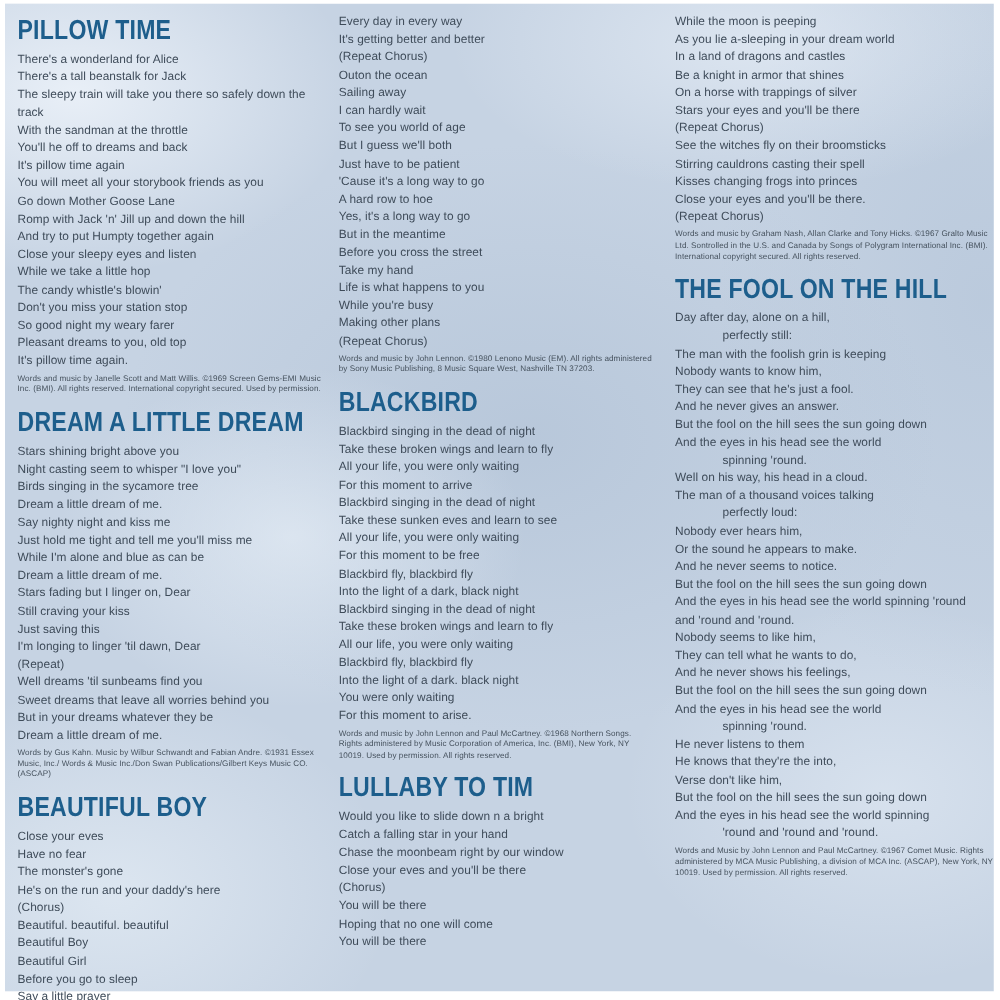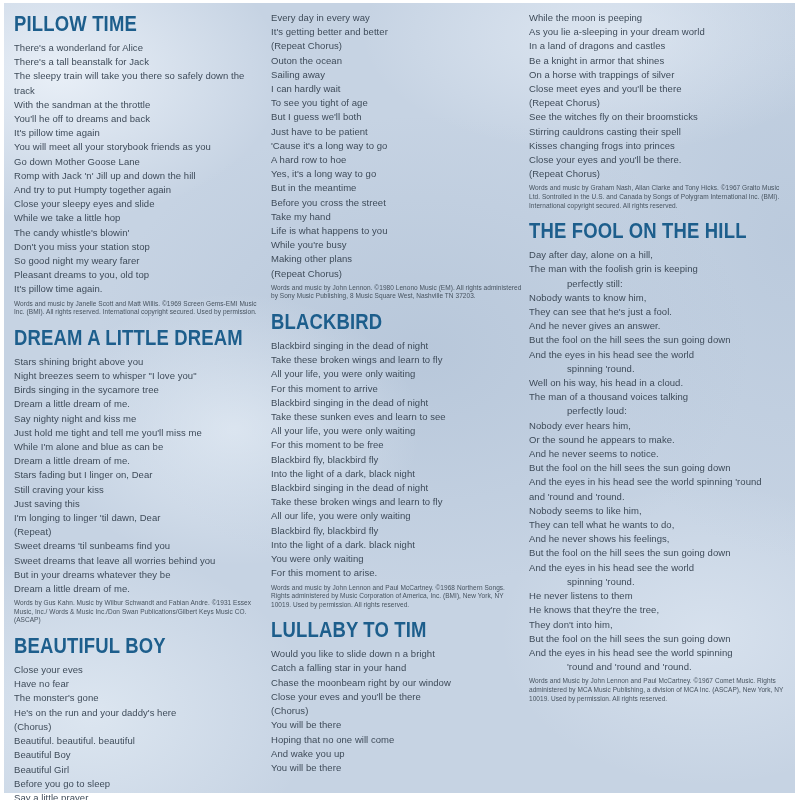--- a/index.html
+++ b/index.html
@@ -17,21 +17,21 @@
       radial-gradient(ellipse 350px 170px at 76% 4%,  rgba(238,244,251,.55), transparent 70%),
       radial-gradient(ellipse 290px 210px at 89% 80%, rgba(235,242,250,.45), transparent 72%),
       radial-gradient(ellipse 430px 310px at 53% 44%, rgba(154,175,200,.32), transparent 76%),
       radial-gradient(ellipse 280px 420px at 99% 30%, rgba(158,179,204,.28), transparent 76%),
       var(--bg-base,#c6d3e3);
     text-decoration: underline;
   }
   .col{position:absolute;top:8px;}
   .col-1{left:10px;width:250px;}
   .col-2{left:267px;width:252px;}
-  .col-3{left:525px;width:258px;}
+  .col-3{left:536px;width:258px;}
   section{margin:0;padding:0;}
   .song-title{
     margin:10px 0 6px 0;
     font-size:22px;font-weight:bold;line-height:22px;
     color:var(--title-color,#1d5e8c);
     letter-spacing:.2px;white-space:nowrap;
     transform:scaleX(.84);transform-origin:0 50%;
   }
   .col section:first-child .song-title{margin-top:2px;}
   .lyric-line{
@@ -56,45 +56,45 @@
         <p class="lyric-line">There's a tall beanstalk for Jack</p>
         <p class="lyric-line">The sleepy train will take you there so safely down the</p>
         <p class="lyric-line">track</p>
         <p class="lyric-line">With the sandman at the throttle</p>
         <p class="lyric-line">You'll he off to dreams and back</p>
         <p class="lyric-line">It's pillow time again</p>
         <p class="lyric-line">You will meet all your storybook friends as you</p>
         <p class="lyric-line">Go down Mother Goose Lane</p>
         <p class="lyric-line">Romp with Jack 'n' Jill up and down the hill</p>
         <p class="lyric-line">And try to put Humpty together again</p>
-        <p class="lyric-line">Close your sleepy eyes and slide</p>
+        <p class="lyric-line">Close your sleepy eyes and listen</p>
         <p class="lyric-line">While we take a little hop</p>
         <p class="lyric-line">The candy whistle's blowin'</p>
         <p class="lyric-line">Don't you miss your station stop</p>
         <p class="lyric-line">So good night my weary farer</p>
         <p class="lyric-line">Pleasant dreams to you, old top</p>
         <p class="lyric-line">It's pillow time again.</p>
         <p class="credit">Words and music by Janelle Scott and Matt Willis.  ©1969 Screen Gems-EMI Music Inc. (BMI). All rights reserved.  International copyright secured.  Used by permission.</p>
       </section>
       <section>
         <h2 class="song-title">DREAM A LITTLE DREAM</h2>
         <p class="lyric-line">Stars shining bright above you</p>
-        <p class="lyric-line">Night breezes seem to whisper "I love you"</p>
+        <p class="lyric-line">Night casting seem to whisper "I love you"</p>
         <p class="lyric-line">Birds singing in the sycamore tree</p>
         <p class="lyric-line">Dream a little dream of me.</p>
         <p class="lyric-line">Say nighty night and kiss me</p>
         <p class="lyric-line">Just hold me tight and tell me you'll miss me</p>
         <p class="lyric-line">While I'm alone and blue as can be</p>
         <p class="lyric-line">Dream a little dream of me.</p>
         <p class="lyric-line">Stars fading but I linger on, Dear</p>
         <p class="lyric-line">Still craving your kiss</p>
         <p class="lyric-line">Just saving this</p>
         <p class="lyric-line">I'm longing to linger 'til dawn, Dear</p>
         <p class="lyric-line">(Repeat)</p>
-        <p class="lyric-line">Sweet dreams 'til sunbeams find you</p>
+        <p class="lyric-line">Well dreams 'til sunbeams find you</p>
         <p class="lyric-line">Sweet dreams that leave all worries behind you</p>
         <p class="lyric-line">But in your dreams whatever they be</p>
         <p class="lyric-line">Dream a little dream of me.</p>
         <p class="credit">Words by Gus Kahn.  Music by Wilbur Schwandt and Fabian Andre.  ©1931 Essex Music, Inc./ Words &amp; Music Inc./Don Swan Publications/Gilbert Keys Music CO. (ASCAP)</p>
       </section>
       <section>
         <h2 class="song-title">BEAUTIFUL BOY</h2>
         <p class="lyric-line">Close your eves</p>
         <p class="lyric-line">Have no fear</p>
         <p class="lyric-line">The monster's gone</p>
@@ -108,21 +108,21 @@
       </section>
     </div>
     <div class="col col-2">
       <section>
         <p class="lyric-line">Every day in every way</p>
         <p class="lyric-line">It's getting better and better</p>
         <p class="lyric-line">(Repeat Chorus)</p>
         <p class="lyric-line">Outon the ocean</p>
         <p class="lyric-line">Sailing away</p>
         <p class="lyric-line">I can hardly wait</p>
-        <p class="lyric-line">To see you tight of age</p>
+        <p class="lyric-line">To see you world of age</p>
         <p class="lyric-line">But I guess we'll both</p>
         <p class="lyric-line">Just have to be patient</p>
         <p class="lyric-line">'Cause it's a long way to go</p>
         <p class="lyric-line">A hard row to hoe</p>
         <p class="lyric-line">Yes, it's a long way to go</p>
         <p class="lyric-line">But in the meantime</p>
         <p class="lyric-line">Before you cross the street</p>
         <p class="lyric-line">Take my hand</p>
         <p class="lyric-line">Life is what happens to you</p>
         <p class="lyric-line">While you're busy</p>
@@ -153,45 +153,44 @@
       </section>
       <section>
         <h2 class="song-title">LULLABY TO TIM</h2>
         <p class="lyric-line">Would you like to slide down n a bright</p>
         <p class="lyric-line">Catch a falling star in your hand</p>
         <p class="lyric-line">Chase the moonbeam right by our window</p>
         <p class="lyric-line">Close your eves and you'll be there</p>
         <p class="lyric-line">(Chorus)</p>
         <p class="lyric-line">You will be there</p>
         <p class="lyric-line">Hoping that no one will come</p>
-        <p class="lyric-line">And wake you up</p>
         <p class="lyric-line">You will be there</p>
       </section>
     </div>
     <div class="col col-3">
       <section>
         <p class="lyric-line">While the moon is peeping</p>
         <p class="lyric-line">As you lie a-sleeping in your dream world</p>
         <p class="lyric-line">In a land of dragons and castles</p>
         <p class="lyric-line">Be a knight in armor that shines</p>
         <p class="lyric-line">On a horse with trappings of silver</p>
-        <p class="lyric-line">Close meet eyes and you'll be there</p>
+        <p class="lyric-line">Stars your eyes and you'll be there</p>
         <p class="lyric-line">(Repeat Chorus)</p>
         <p class="lyric-line">See the witches fly on their broomsticks</p>
         <p class="lyric-line">Stirring cauldrons casting their spell</p>
         <p class="lyric-line">Kisses changing frogs into princes</p>
         <p class="lyric-line">Close your eyes and you'll be there.</p>
         <p class="lyric-line">(Repeat Chorus)</p>
         <p class="credit">Words and music by Graham Nash, Allan Clarke and Tony Hicks.  ©1967 Gralto Music Ltd. Sontrolled in the U.S. and Canada by Songs of Polygram International Inc. (BMI).  International copyright secured.  All rights reserved.</p>
       </section>
       <section>
         <h2 class="song-title">THE FOOL ON THE HILL</h2>
         <p class="lyric-line">Day after day, alone on a hill,</p>
+        <p class="lyric-line indent">perfectly still:</p>
         <p class="lyric-line">The man with the foolish grin is keeping</p>
-        <p class="lyric-line indent">perfectly still:</p>
         <p class="lyric-line">Nobody wants to know him,</p>
         <p class="lyric-line">They can see that he's just a fool.</p>
         <p class="lyric-line">And he never gives an answer.</p>
         <p class="lyric-line">But the fool on the hill sees the sun going down</p>
         <p class="lyric-line">And the eyes in his head see the world</p>
         <p class="lyric-line indent">spinning 'round.</p>
         <p class="lyric-line">Well on his way, his head in a cloud.</p>
         <p class="lyric-line">The man of a thousand voices talking</p>
         <p class="lyric-line indent">perfectly loud:</p>
         <p class="lyric-line">Nobody ever hears him,</p>
@@ -200,21 +199,21 @@
         <p class="lyric-line">But the fool on the hill sees the sun going down</p>
         <p class="lyric-line">And the eyes in his head see the world spinning 'round</p>
         <p class="lyric-line">and 'round and 'round.</p>
         <p class="lyric-line">Nobody seems to like him,</p>
         <p class="lyric-line">They can tell what he wants to do,</p>
         <p class="lyric-line">And he never shows his feelings,</p>
         <p class="lyric-line">But the fool on the hill sees the sun going down</p>
         <p class="lyric-line">And the eyes in his head see the world</p>
         <p class="lyric-line indent">spinning 'round.</p>
         <p class="lyric-line">He never listens to them</p>
-        <p class="lyric-line">He knows that they're the tree,</p>
-        <p class="lyric-line">They don't into him,</p>
+        <p class="lyric-line">He knows that they're the into,</p>
+        <p class="lyric-line">Verse don't like him,</p>
         <p class="lyric-line">But the fool on the hill sees the sun going down</p>
         <p class="lyric-line">And the eyes in his head see the world spinning</p>
         <p class="lyric-line indent">'round and 'round and 'round.</p>
         <p class="credit">Words and Music by John Lennon and Paul McCartney. ©1967 Comet Music.  Rights administered by MCA Music Publishing, a division of MCA Inc. (ASCAP), New York, NY 10019.  Used by permission.  All rights reserved.</p>
       </section>
     </div>
   </div>
 
 </body></html>

